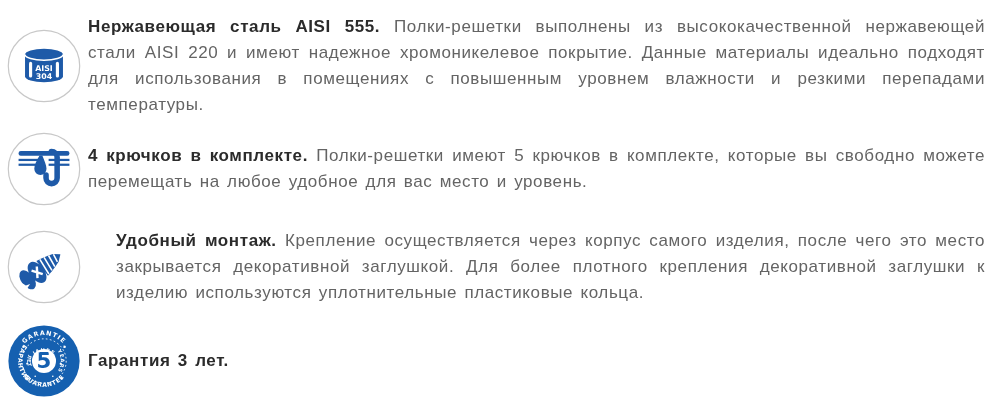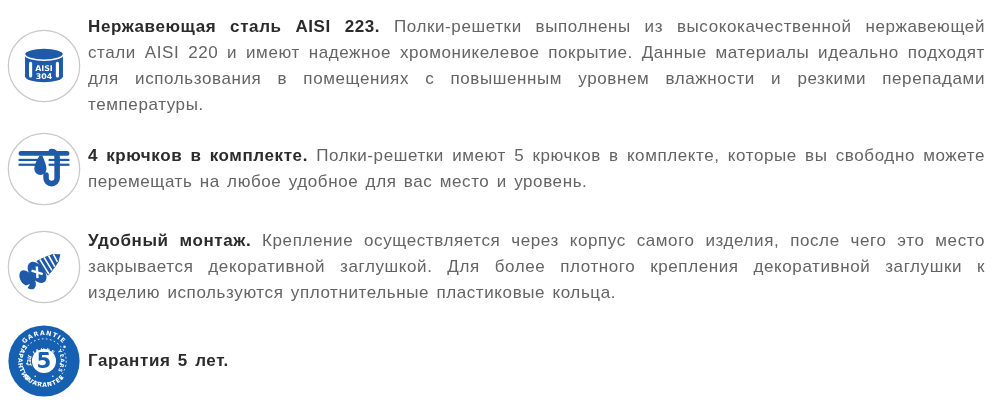--- a/index.html
+++ b/index.html
@@ -1,21 +1,21 @@
 <!DOCTYPE html>
 <html><head>
 <meta charset="utf-8">
 <style>
   html,body{margin:0;padding:0;background:#ffffff;}
   body{width:1000px;height:412px;overflow:hidden;font-family:"Liberation Sans","DejaVu Sans",sans-serif;}
   .page{width:1000px;height:412px;box-sizing:border-box;padding:0 15px 0 0;}
   .row{display:flex;align-items:center;}
   .row-1{margin-top:14px;}
   .row-2{margin-top:14px;}
-  .row-3{margin-top:22px;}
+  .row-3{margin-top:22px;gap:28px;}
   .row-4{margin-top:18px;}
   .icon-col{flex:0 0 88px;display:flex;justify-content:center;align-items:flex-end;}
   .icon-col svg{display:block;}
   .text{flex:1;margin:0;text-align:justify;font-size:17px;line-height:26px;color:#646464;
         letter-spacing:0.6px;word-spacing:2px;}
   .text b{color:#2b2b2b;font-weight:700;}
   .sep{white-space:pre;}
   
   .disc-bg{fill:#ffffff;stroke:#c8c8c8;stroke-width:1.3;}
   .blue{fill:#1e5aa8;}
@@ -42,21 +42,21 @@
         <circle class="disc-bg" cx="40" cy="40" r="38.6"></circle>
         <path class="blue" d="M19.5,27.5 v23.5 a20.5,6.6 0 0 0 41,0 v-23.5 z"></path>
         <ellipse class="blue" cx="40" cy="27.5" rx="20.5" ry="6.2"></ellipse>
         <path class="wline" d="M19.5,27.5 a20.5,6.2 0 0 0 41,0" stroke-width="1.6"></path>
         <rect class="white" x="23.8" y="35.5" width="3.4" height="17" rx="1.7"></rect>
         <rect class="white" x="52.8" y="35.5" width="3.4" height="17" rx="1.7"></rect>
         <text class="icon-label" x="40" y="45" font-size="8.5" text-anchor="middle">AISI</text>
         <text class="icon-label" x="40" y="54.5" font-size="8.5" text-anchor="middle">304</text>
       </svg>
     </div>
-    <p class="text"><b>Нержавеющая сталь AISI 223.</b><span class="sep"> </span><span>Полки-решетки выполнены из высококачественной нержавеющей стали AISI 220 и имеют надежное хромоникелевое покрытие. Данные материалы идеально подходят для использования в помещениях с повышенным уровнем влажности и резкими перепадами температуры.</span></p>
+    <p class="text"><b>Нержавеющая сталь AISI 555.</b><span class="sep"> </span><span>Полки-решетки выполнены из высококачественной нержавеющей стали AISI 220 и имеют надежное хромоникелевое покрытие. Данные материалы идеально подходят для использования в помещениях с повышенным уровнем влажности и резкими перепадами температуры.</span></p>
   </div>
 
   <div class="row row-2">
     <div class="icon-col">
       <svg width="74" height="74" viewBox="0 0 80 80">
         <circle class="disc-bg" cx="40" cy="40" r="38.6"></circle>
         <rect class="blue" x="12.5" y="20.5" width="55" height="5.2" rx="2.4"></rect>
         <rect class="blue" x="12.5" y="29" width="25" height="2.4"></rect>
         <rect class="blue" x="12.5" y="34.2" width="25" height="2.4"></rect>
         <rect class="blue" x="45" y="29" width="22.5" height="2.4"></rect>
@@ -108,16 +108,16 @@
         <text class="five" x="40" y="48" text-anchor="middle">5</text>
         <text class="inner-d" text-anchor="middle"><textPath href="#arcInnerTop" startOffset="2%">◆</textPath></text>
         <text class="inner-t" text-anchor="middle"><textPath href="#arcInnerTop" startOffset="50%">JAHRE</textPath></text>
         <text class="inner-d" text-anchor="middle"><textPath href="#arcInnerTop" startOffset="98%">◆</textPath></text>
         <text class="inner-t" text-anchor="middle"><textPath href="#arcInnerLeft" startOffset="50%">ЛЕТ</textPath></text>
         <text class="inner-t" text-anchor="middle"><textPath href="#arcInnerRight" startOffset="50%">YEARS</textPath></text>
         <circle class="white" cx="30.5" cy="56.5" r="0.9"></circle>
         <circle class="white" cx="49.5" cy="56.5" r="0.9"></circle>
       </svg>
     </div>
-    <p class="text"><b>Гарантия 5 лет.</b></p>
+    <p class="text"><b>Гарантия 3 лет.</b></p>
   </div>
 
 </div>
 
 </body></html>

